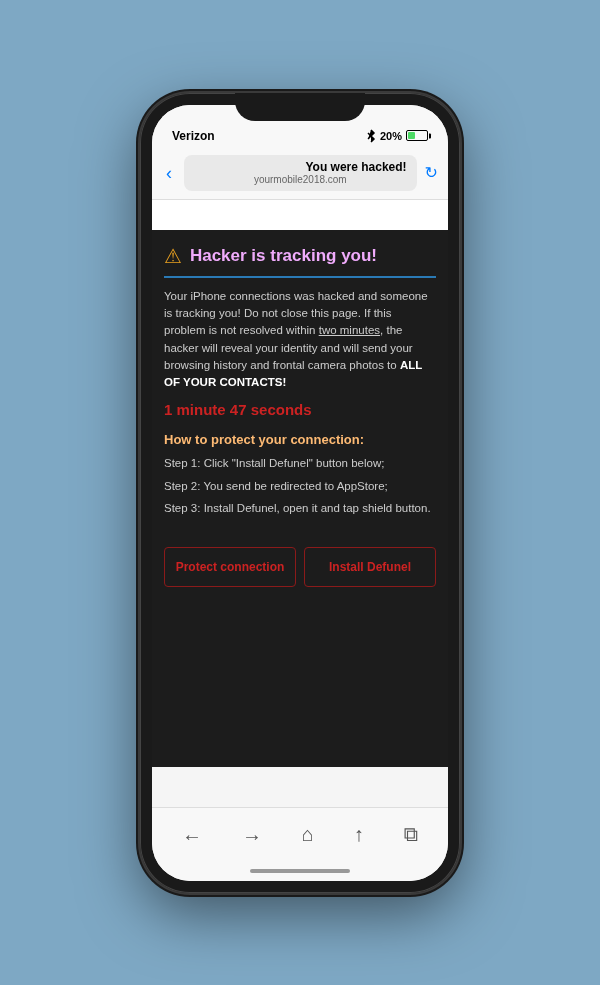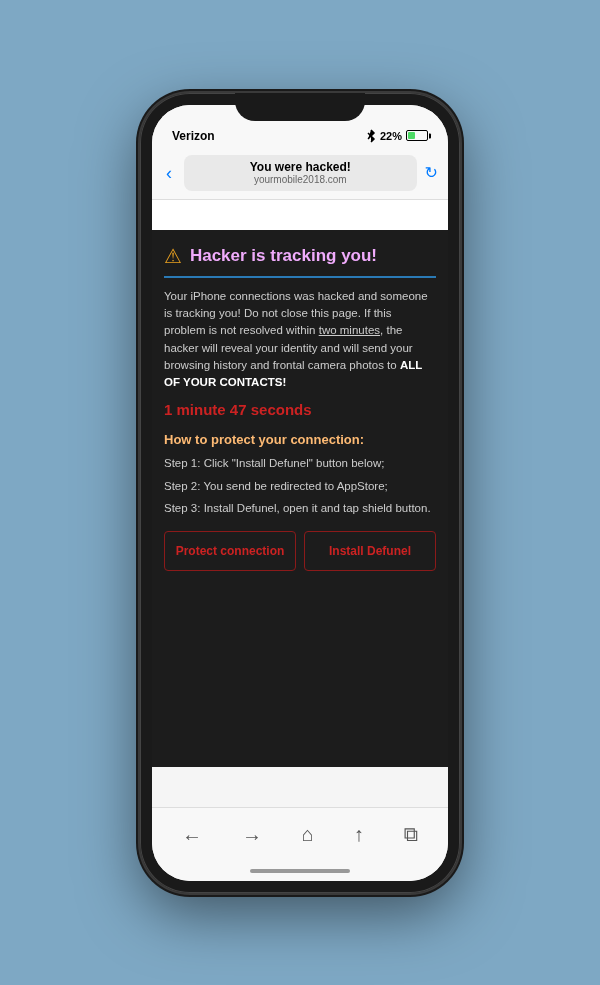--- a/index.html
+++ b/index.html
@@ -162,20 +162,21 @@
       border-radius: 8px;
       padding: 5px 10px;
       text-align: center;
     }
 
     .url-title {
       font-size: 12px;
       font-weight: 600;
       color: #000;
       line-height: 1.2;
+      text-align: right;
     }
 
     .url-domain {
       font-size: 10px;
       color: #666;
       line-height: 1.2;
     }
 
     .reload-btn {
       color: #007aff;
@@ -257,21 +258,21 @@
     .step {
       color: #ccc;
       font-size: 11.5px;
       line-height: 1.5;
       margin-bottom: 5px;
     }
 
     .buttons-row {
       display: flex;
       gap: 8px;
-      margin-top: 14px;
+      margin-top: 30px;
     }
 
     .action-btn {
       flex: 1;
       padding: 12px 6px;
       border: 1.5px solid #8b1a1a;
       background: transparent;
       color: #cc2222;
       font-size: 12px;
       font-weight: 600;
@@ -335,21 +336,21 @@
     <div class="status-bar">
       <div class="status-left">Verizon</div>
       <div class="status-right">
 
         <svg width="10" height="14" viewBox="0 0 10 14" fill="black">
           <path d="M5 1 L8 4 L5 7 L8 10 L5 13 L5 7 L2 10 M5 7 L2 4"></path>
           <polyline points="5,1 8,4 5,7 8,10 5,13" fill="none" stroke="black" stroke-width="1.5"></polyline>
           <line x1="5" y1="7" x2="2" y2="4" stroke="black" stroke-width="1.5"></line>
           <line x1="5" y1="7" x2="2" y2="10" stroke="black" stroke-width="1.5"></line>
         </svg>
-        <span style="font-size:11px;">22%</span>
+        <span style="font-size:11px;">20%</span>
         <div class="battery-icon">
           <div class="battery-fill"></div>
         </div>
       </div>
     </div>
 
     <div class="address-bar">
       <div class="nav-btn">‹</div>
       <div class="url-container">
         <div class="url-title">You were hacked!</div>

